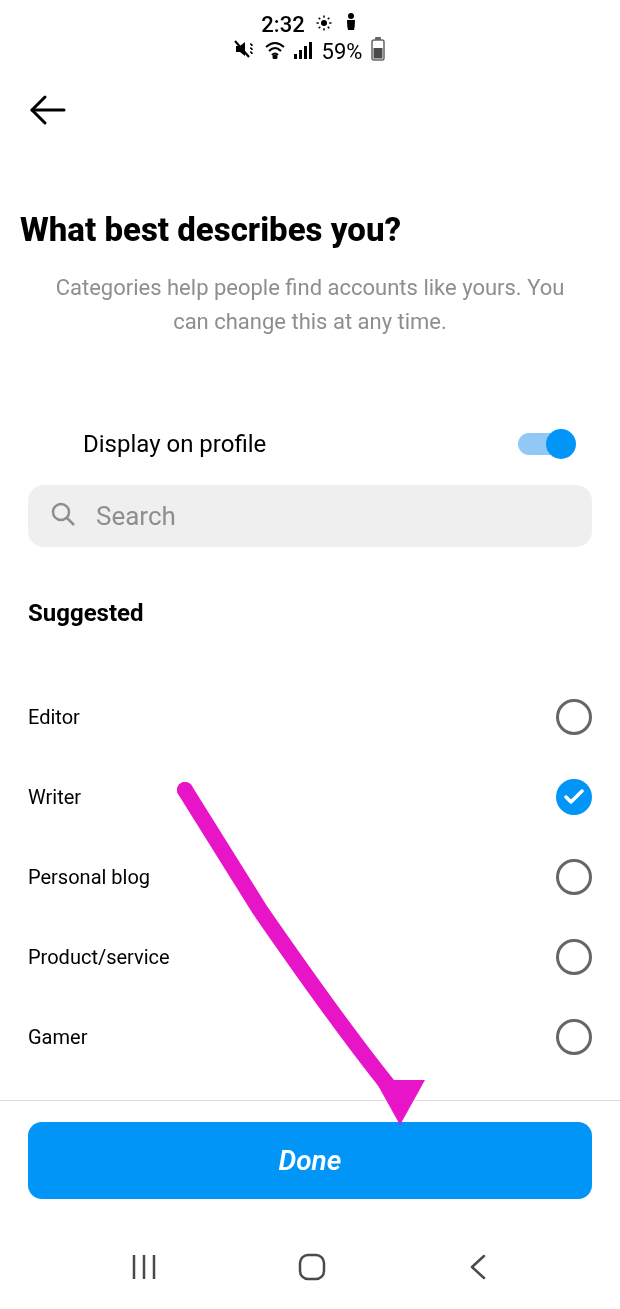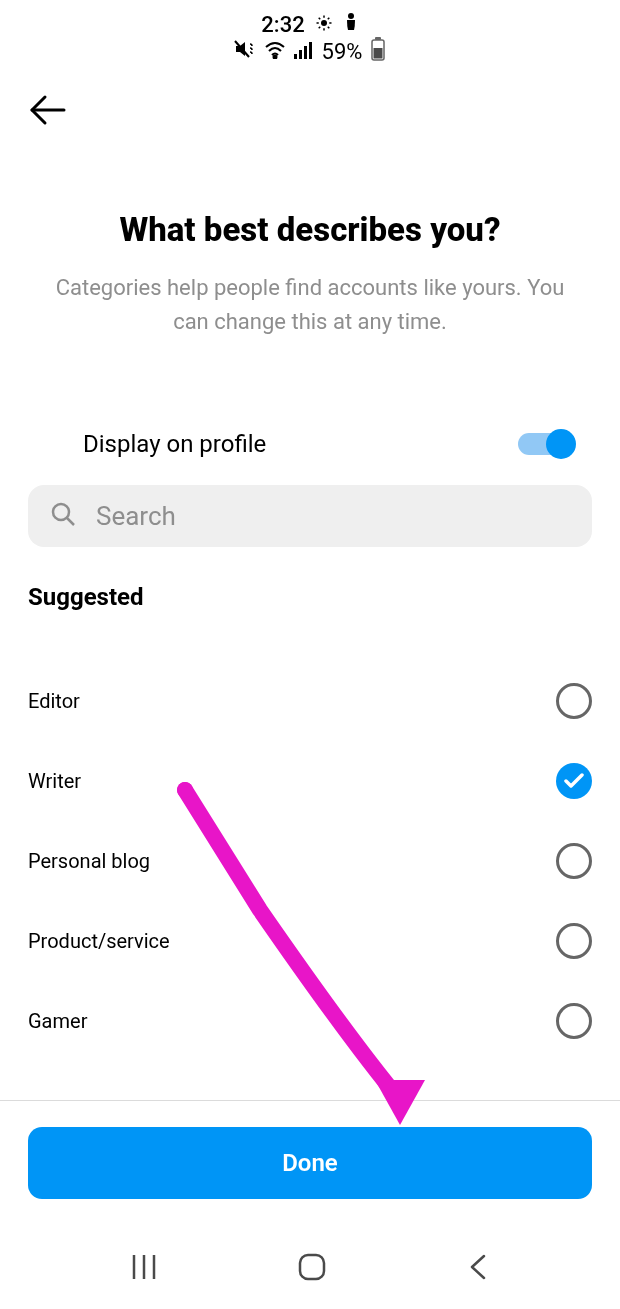--- a/index.html
+++ b/index.html
@@ -35,21 +35,21 @@
       gap: 8px;
     }
     .status-time {
       font-weight: 500;
     }
     .back-btn {
       padding: 20px 28px 10px 28px;
       cursor: pointer;
     }
     .heading {
-      text-align: center;
+      text-align: left;
       font-size: 33px;
       font-weight: 800;
       color: #000;
       margin-top: 70px;
       padding: 0 20px;
     }
     .subtitle {
       text-align: center;
       font-size: 22px;
       color: #8e8e8e;
@@ -111,21 +111,21 @@
       flex: 1;
     }
     .search-input::placeholder {
       color: #8e8e8e;
     }
     .section-header {
       font-size: 24px;
       font-weight: 700;
       color: #000;
       padding: 0 28px;
-      margin-top: 36px;
+      margin-top: 52px;
     }
     .category-list {
       margin-top: 50px;
     }
     .category-item {
       display: flex;
       justify-content: space-between;
       align-items: center;
       padding: 22px 28px;
       cursor: pointer;
@@ -159,24 +159,25 @@
     }
     .done-btn {
       position: absolute;
       bottom: 110px;
       left: 28px;
       right: 28px;
       background: #0095f6;
       color: #fff;
       border: none;
       border-radius: 14px;
-      font-size: 24px;
+      font-size: 28px;
       font-weight: 600;
       padding: 22px 0;
       cursor: pointer;
+      font-style: italic;
     }
     .nav-bar {
       position: absolute;
       bottom: 0;
       left: 0;
       right: 0;
       height: 80px;
       display: flex;
       justify-content: space-around;
       align-items: center;

